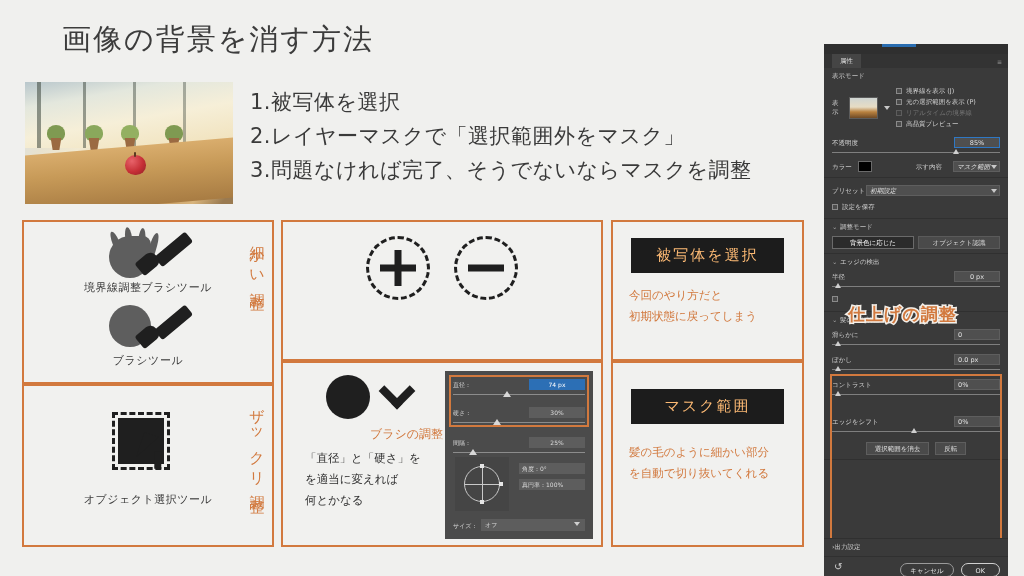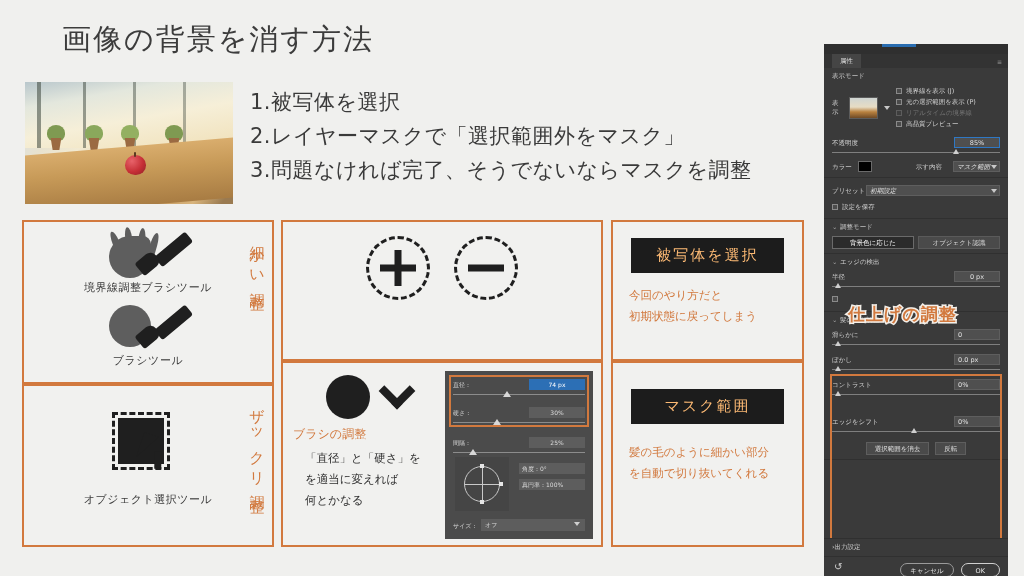--- a/index.html
+++ b/index.html
@@ -155,21 +155,21 @@
   }
   
   .brush-left { position: absolute; left: 10px; top: 12px; width: 150px; }
   .brush-dot-row { display: flex; align-items: center; justify-content: center; gap: 14px; }
   .brush-dot { width: 44px; height: 44px; border-radius: 50%; background: #1f1f1f; }
   .chev {
     width: 26px; height: 26px; border-right: 8px solid #1f1f1f;
     border-bottom: 8px solid #1f1f1f; transform: rotate(45deg); margin-top: -12px;
   }
   .brush-head {
-    text-align: left; color: #d2793e; font-size: 12px; margin-top: 7px;
+    text-align: right; color: #d2793e; font-size: 12px; margin-top: 7px;
     font-family: Liberation Serif, serif;
   }
   .brush-desc {
     font-size: 11.5px; color: #2f2f2f; line-height: 21px; margin-top: 5px;
     padding-left: 12px; font-family: "DejaVu Sans", sans-serif;
   }
   
   .ps-panel {
     position: absolute; right: 8px; top: 8px; width: 148px; height: 168px;
     background: #4b4b4b; font-size: 6px; color: #d4d4d4;

